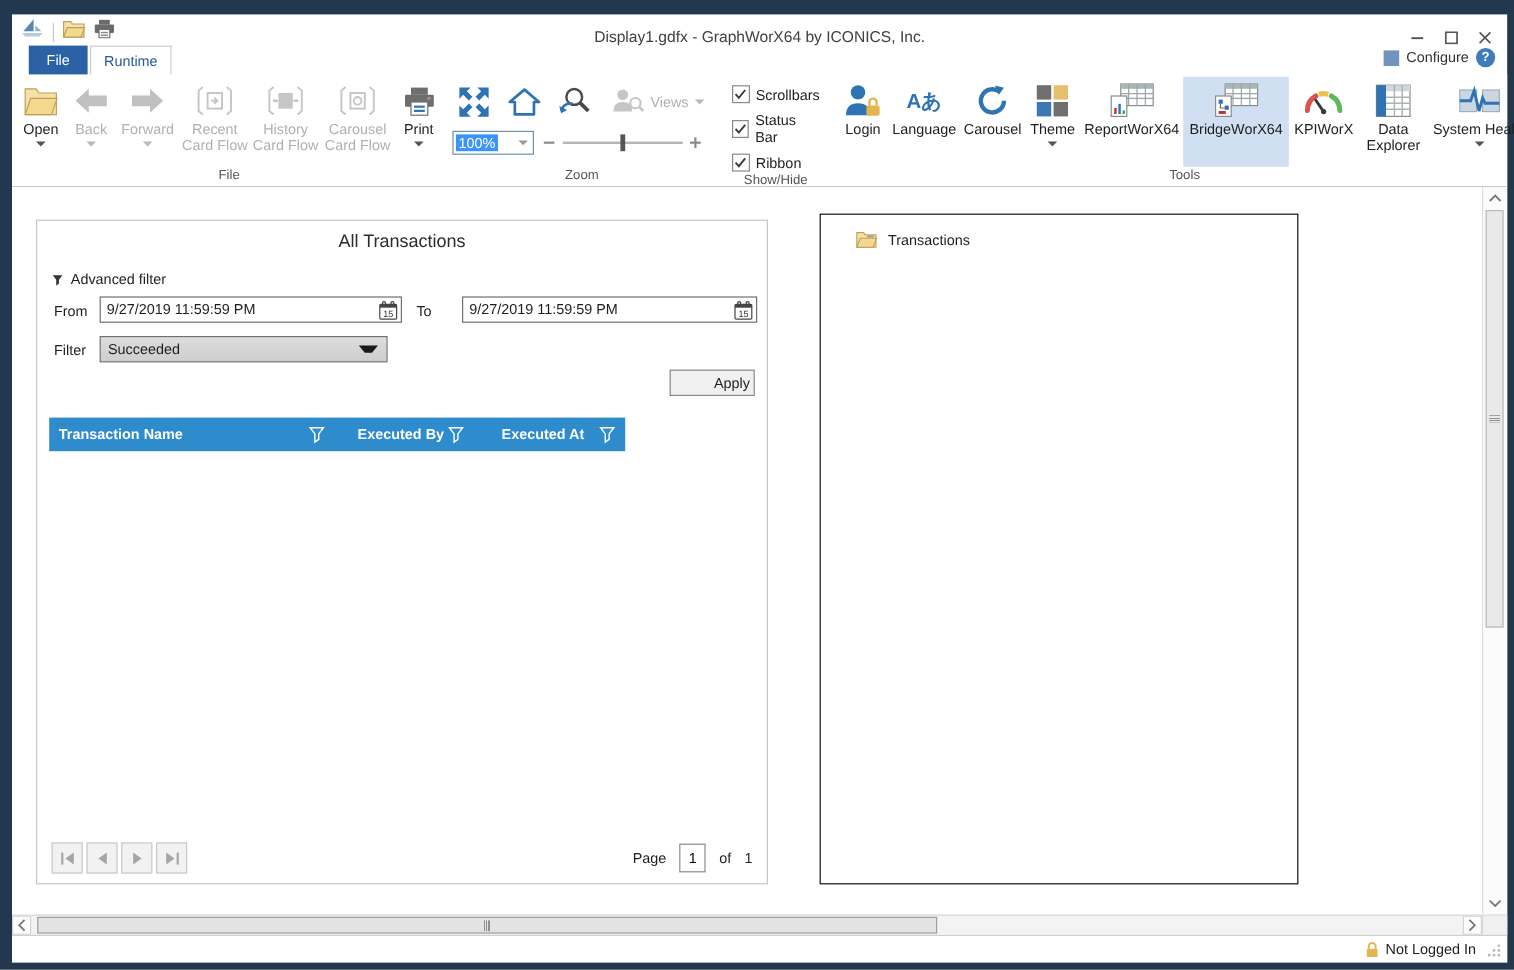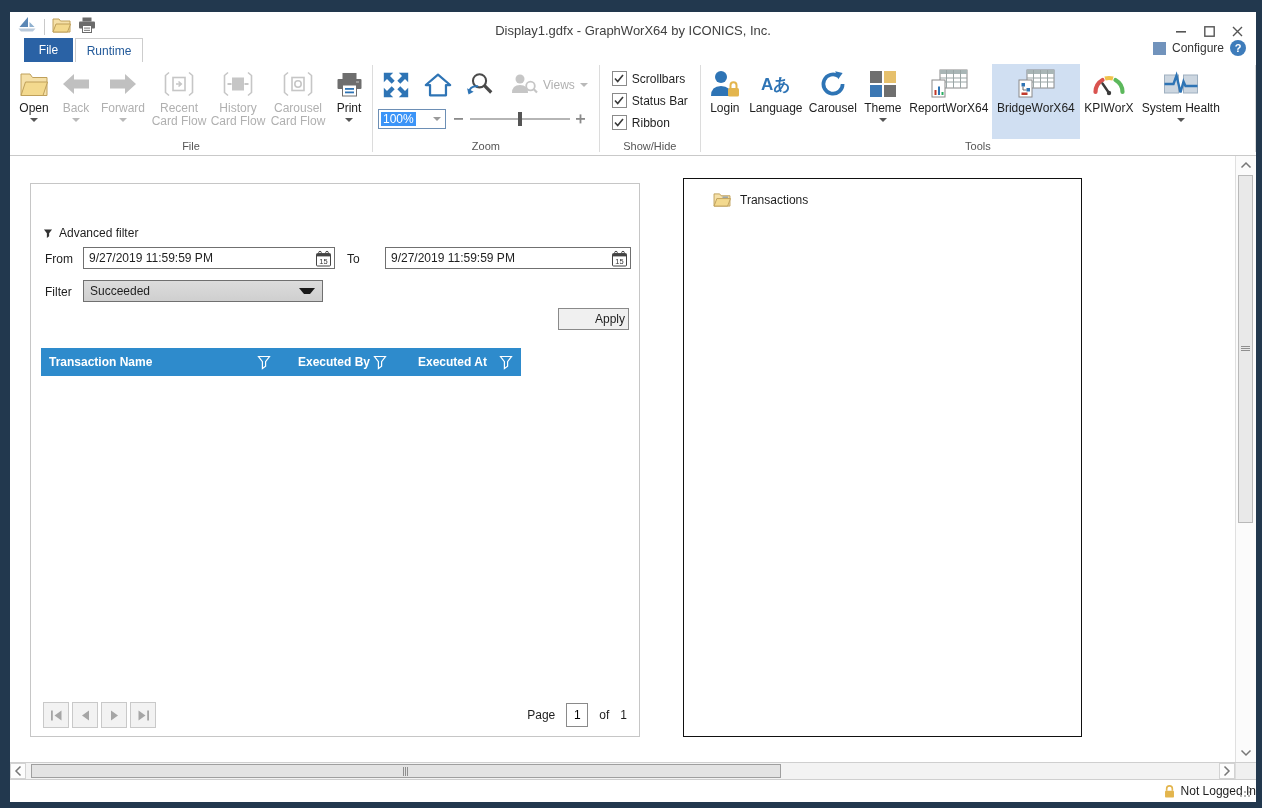--- a/index.html
+++ b/index.html
@@ -69,21 +69,21 @@
   .vs-thumb{position:absolute;top:19px;left:2px;right:3px;height:346px;background:#e9e9e9;border:1px solid #b9b9b9;display:flex;align-items:center;justify-content:center;}
   .gripH{width:9px;height:6px;background:repeating-linear-gradient(#8f8f8f 0 1px,transparent 1px 2px);}
   .gripV{width:6px;height:9px;background:repeating-linear-gradient(90deg,#8f8f8f 0 1px,transparent 1px 2px);}
 
   .hscroll{height:16px;border-top:1px solid #cfcfcf;display:flex;background:#f3f3f3;}
   .hs-btn{width:16px;display:flex;align-items:center;justify-content:center;background:#fdfdfd;border:1px solid #d3d3d3;box-sizing:border-box;}
   .hs-track{flex:1;position:relative;}
   .hs-thumb{position:absolute;left:5px;top:1px;bottom:1px;width:748px;background:#e3e3e3;border:1px solid #9f9f9f;display:flex;align-items:center;justify-content:center;}
   .hs-corner{width:20px;background:#f0f0f0;border-left:1px solid #ddd;}
 
-  .statusbar{height:22px;border-top:1px solid #cfcfcf;background:#fff;display:flex;align-items:center;justify-content:flex-end;gap:5px;font-size:12px;color:#1e1e1e;position:relative;}
+  .statusbar{height:22px;border-top:1px solid #cfcfcf;background:#fff;display:flex;align-items:center;justify-content:flex-end;gap:5px;padding-right:26px;font-size:12px;color:#1e1e1e;position:relative;}
   .sgrip{position:absolute;right:5px;bottom:4px;}
 
   
   .tpanel{position:absolute;left:20px;top:27px;width:610px;height:554px;border:1px solid #c6c6c6;background:#fff;box-sizing:border-box;}
   .tp-title{text-align:center;font-size:15px;color:#2b2b2b;padding-top:9px;}
   .abs{position:absolute;}
   .flabel{font-size:12px;color:#1e1e1e;}
   .adv{left:12px;top:42px;display:flex;align-items:center;gap:6px;font-size:12px;color:#1e1e1e;}
   .datefield{height:22px;border:1px solid #707070;display:flex;align-items:center;box-sizing:border-box;background:#fff;}
   .datefield .dtext{font-size:12px;color:#1e1e1e;padding-left:5px;}
@@ -426,20 +426,31 @@
             <svg width="34" height="24" viewBox="0 0 34 24">
                   <path d="M3.5 20 A14 14 0 0 1 10.5 8" fill="none" stroke="#d9534f" stroke-width="4.2" stroke-linecap="round"></path>
                   <path d="M13 6.6 A14 14 0 0 1 21 6.6" fill="none" stroke="#f0c24b" stroke-width="4.2"></path>
                   <path d="M23.5 8 A14 14 0 0 1 30.5 20" fill="none" stroke="#5cb85c" stroke-width="4.2" stroke-linecap="round"></path>
                   <path d="M17 21 L10.5 11.5" stroke="#3a3a3a" stroke-width="2.4" stroke-linecap="round"></path>
                   <circle cx="17" cy="21" r="2.2" fill="#3a3a3a"></circle>
                 </svg>
           </span>
           <span class="rlbl">KPIWorX</span>
         </div>
+        <div class="rbtn w-dx">
+          <span class="ric">
+            <svg width="30" height="28" viewBox="0 0 30 28">
+                  <rect x="1" y="1" width="28" height="26" fill="#fff" stroke="#8a8a8a"></rect>
+                  <rect x="1" y="1" width="8" height="26" fill="#2e74b5"></rect>
+                  <rect x="9" y="1" width="20" height="5" fill="#cfd8d8"></rect>
+                  <path d="M9 11 h20 M9 16 h20 M9 21 h20 M16 1 v26 M22.5 1 v26" stroke="#a9b4b4" stroke-width="1.2"></path>
+                </svg>
+          </span>
+          <span class="rlbl">Data Explorer</span>
+        </div>
         <div class="rbtn w-sh">
           <span class="ric">
             <svg width="36" height="27" viewBox="0 0 36 27">
                   <rect x="1.5" y="4" width="14" height="18" fill="#ccd6e0" stroke="#9fb0c0"></rect>
                   <rect x="20.5" y="4" width="14" height="18" fill="#ccd6e0" stroke="#9fb0c0"></rect>
                   <path d="M1.5 13 h9 l3 -8.5 4 17 3 -11 2 4.5 h12" fill="none" stroke="#2e74b5" stroke-width="2.4"></path>
                 </svg>
           </span>
           <span class="rlbl">System Health</span>
           <span class="rdrop"></span>
@@ -447,20 +458,21 @@
       </div>
       <div class="rgroup-label">Tools</div>
     </div>
     <div class="rsep"></div>
   </div>
 
   <div class="content">
     <div class="canvas">
 
       <div class="tpanel">
+        <div class="tp-title">All Transactions</div>
 
         <div class="abs adv">
           <svg width="10" height="11" viewBox="0 0 16 16">
                 <path d="M1.5 1.5 h13 L9.8 7.5 v5 l-3.6 2.8 V7.5 Z" fill="#333"></path>
               </svg>
           <span>Advanced filter</span>
         </div>
 
         <span class="abs flabel" style="left:14px;top:68px;">From</span>
         <div class="abs datefield" style="left:52px;top:63px;width:252px;">

